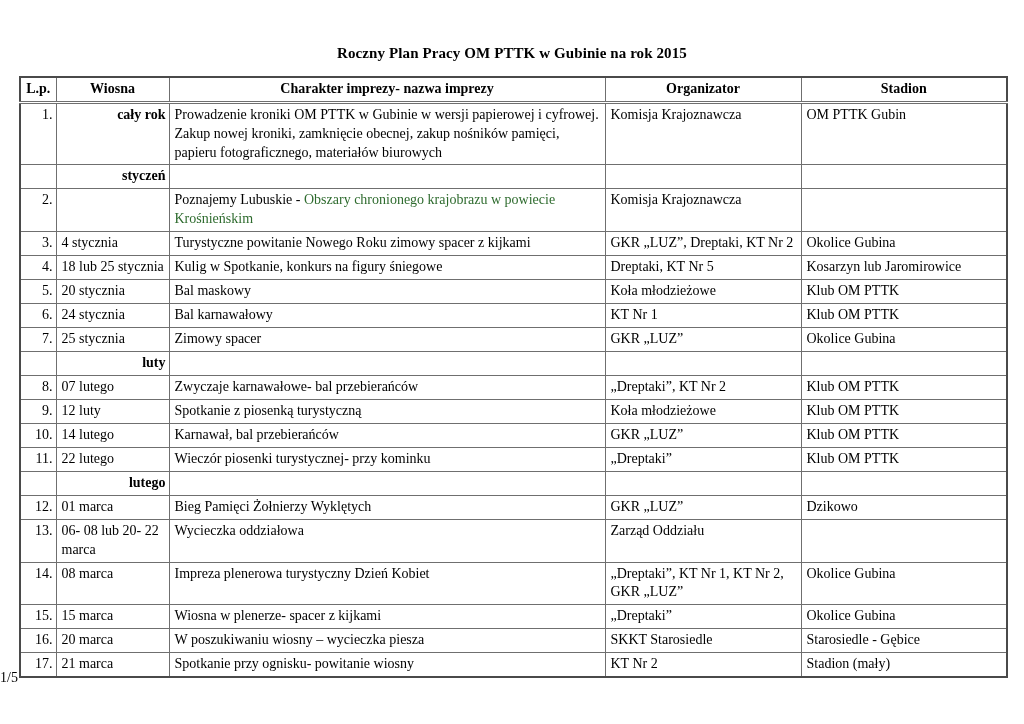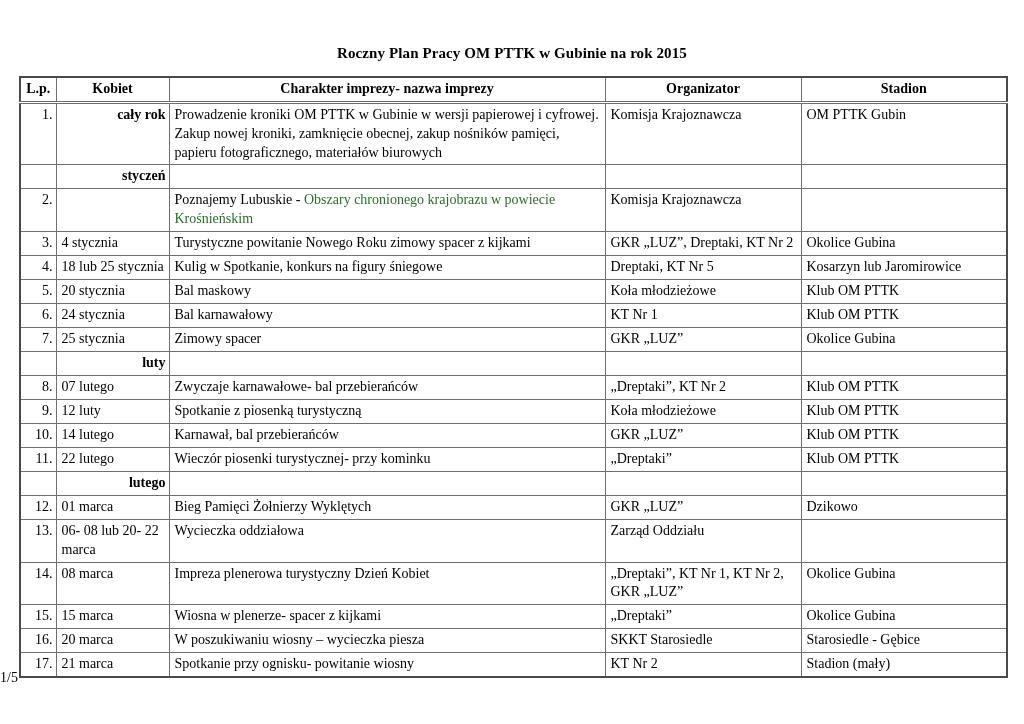--- a/index.html
+++ b/index.html
@@ -78,21 +78,21 @@
     <colgroup>
       <col style="width:36px">
       <col style="width:113px">
       <col style="width:436px">
       <col style="width:196px">
       <col style="width:206px">
     </colgroup>
     <thead>
       <tr>
         <th>L.p.</th>
-        <th>Kobiet</th>
+        <th>Wiosna</th>
         <th>Charakter imprezy- nazwa imprezy</th>
         <th>Organizator</th>
         <th>Stadion</th>
       </tr>
     </thead>
     <tbody>
         <tr>
           <td class="num">1.</td>
           <td class="termin bold">cały rok</td>
           <td class="event"><span>Prowadzenie kroniki OM PTTK w Gubinie w wersji papierowej i cyfrowej. Zakup nowej kroniki, zamknięcie obecnej, zakup nośników pamięci, papieru fotograficznego, materiałów biurowych</span></td>

